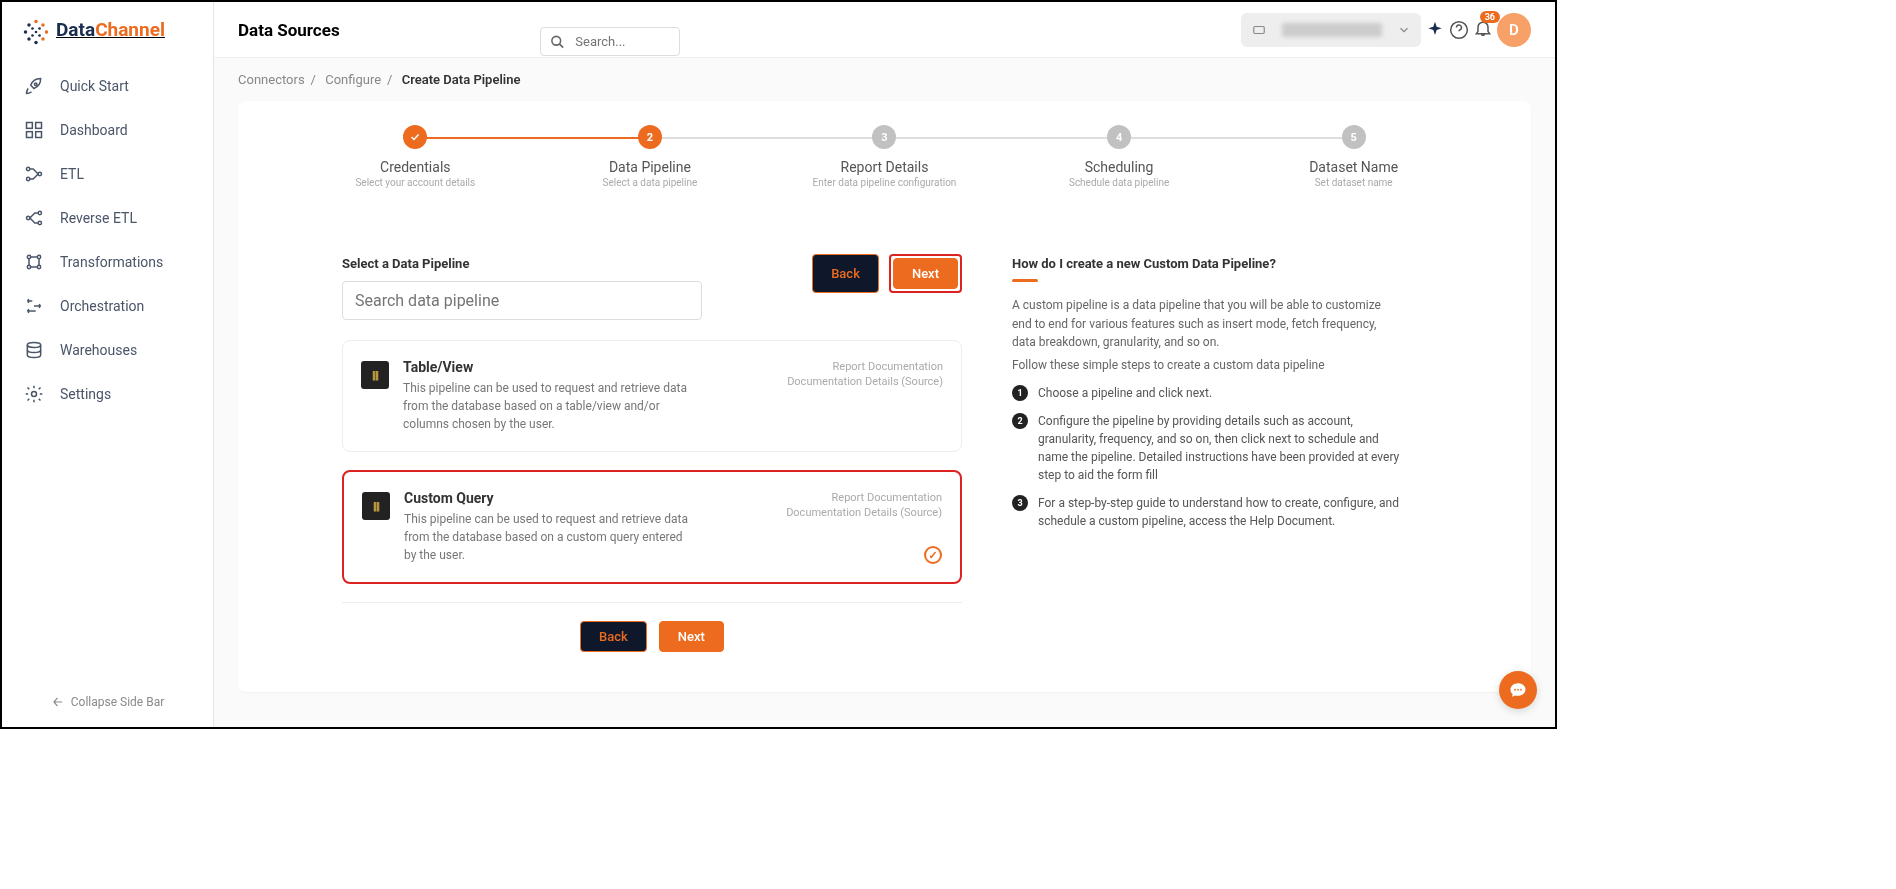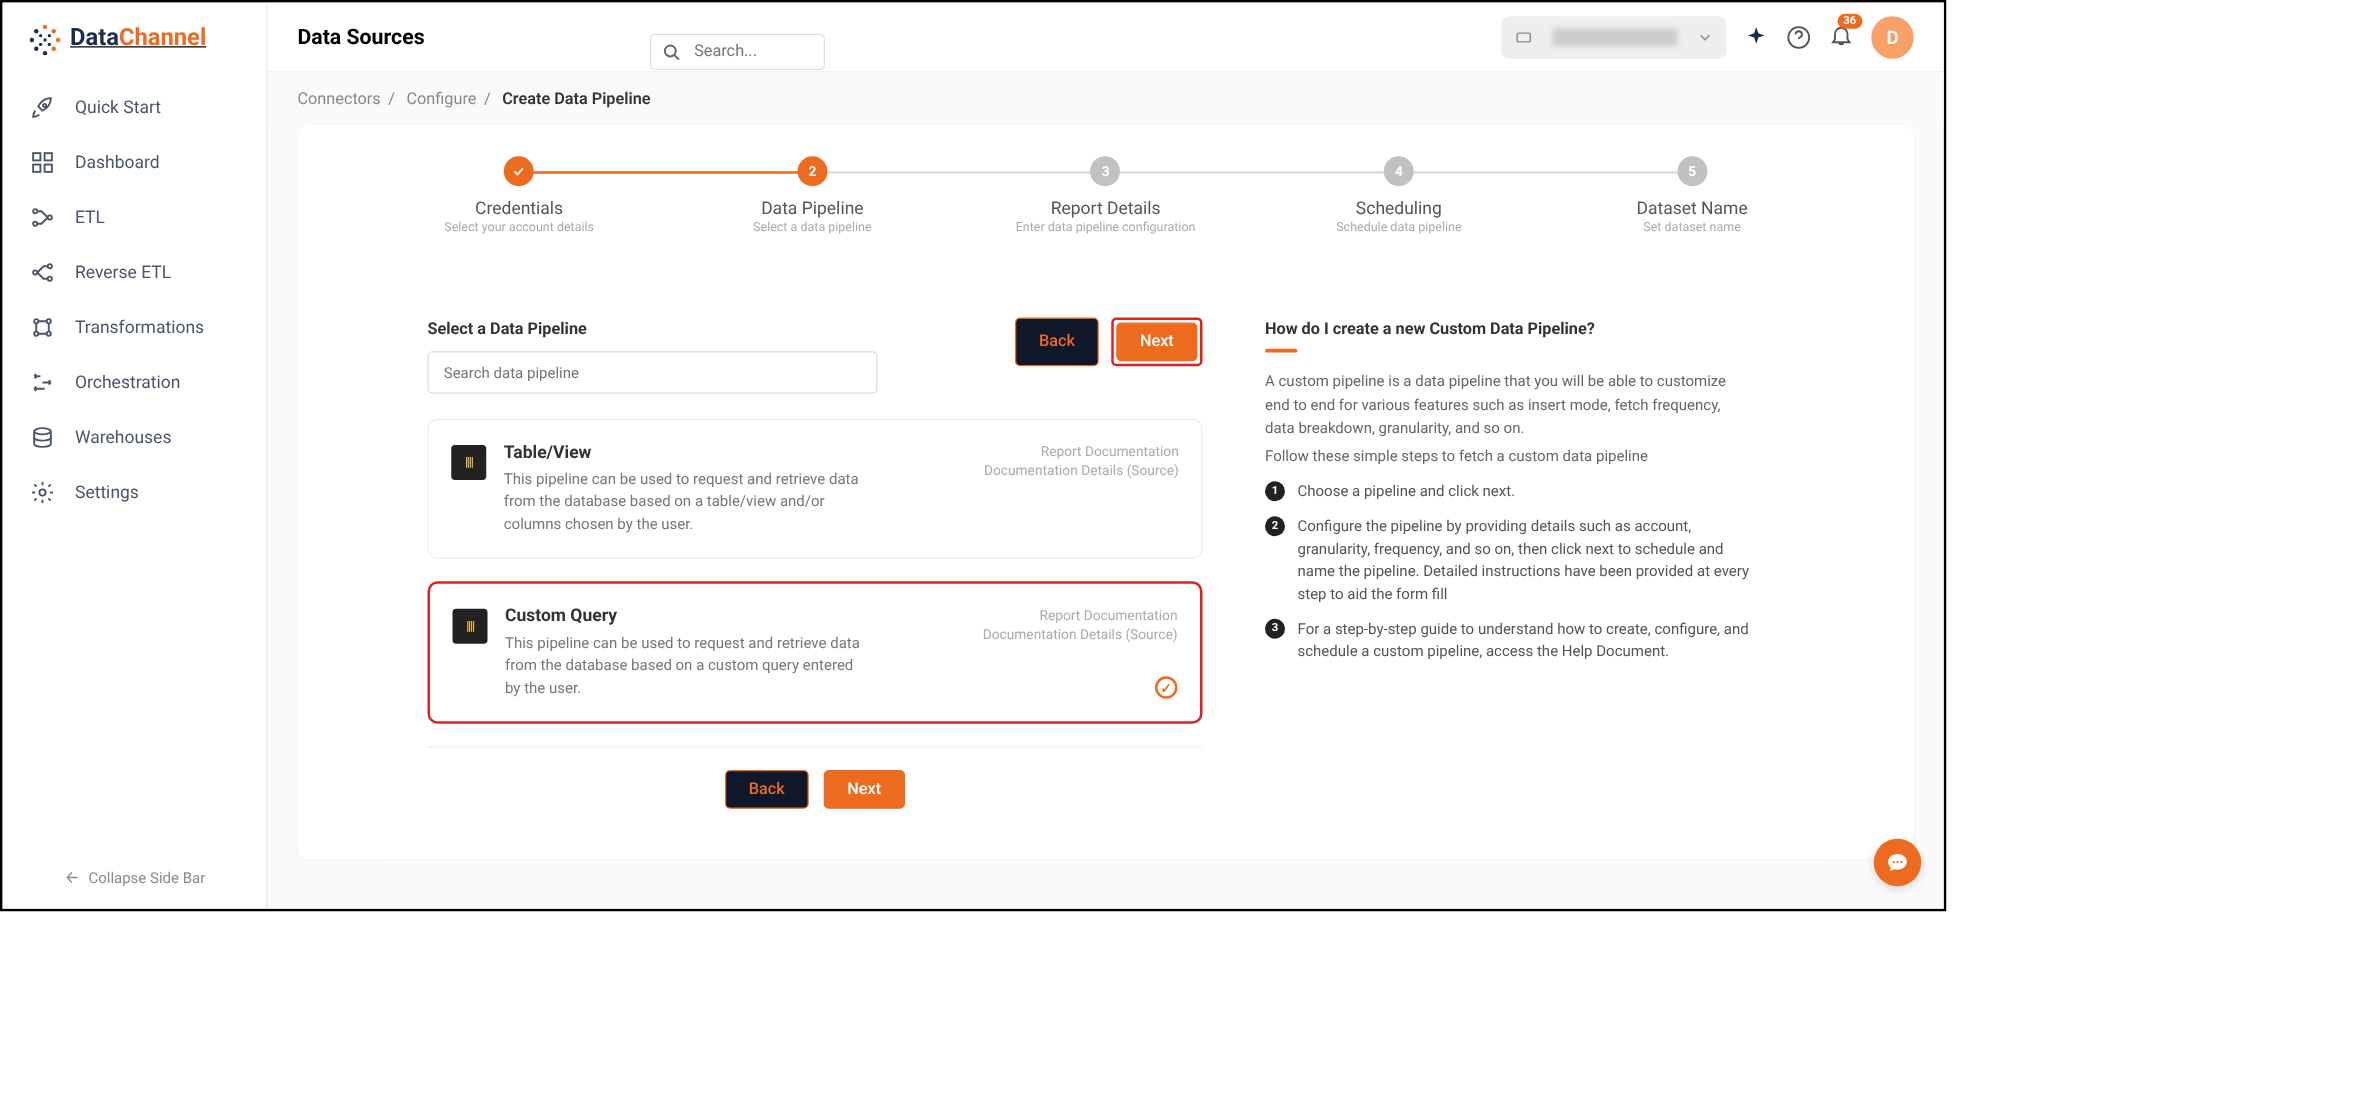--- a/index.html
+++ b/index.html
@@ -22,21 +22,21 @@
 .collapse { display:flex; align-items:center; justify-content:center; font-size:12px; color:#8a8a8a; padding:8px 0; cursor:pointer; }
 .collapse svg { width:14px; height:14px; margin-right:6px; stroke:#8a8a8a; fill:none; stroke-width:2; }
 
 
 .main { flex:1; display:flex; flex-direction:column; background:#fafafa; overflow:hidden; }
 .topbar { height:56px; background:#fff; border-bottom:1px solid #eee; display:flex; align-items:center; padding:0 24px; }
 .page-title { font-size:17px; font-weight:700; color:#000000; }
 .search-wrap { margin-left:auto; margin-right:auto; position:relative; transform:translateX(-180px);margin-top:24px; }
 .search-input { width:140px; padding:6px 10px 6px 34px; border:1px solid #ddd; border-radius:4px; font-size:13px; background:#fff; }
 .search-wrap svg { position:absolute; left:10px; top:50%; transform:translateY(-50%); width:15px; height:15px; stroke:#666; fill:none; stroke-width:2.5; }
-.top-right { display:flex; align-items:center; gap:14px; }
+.top-right { display:flex; align-items:center; gap:4px; }
 .drop { width:180px; height:34px; background:#eee; border-radius:6px; display:flex; align-items:center; padding:0 10px; justify-content:space-between; }
 .drop .blur { width:100px; height:14px; background:#ccc; filter:blur(2px); border-radius:2px; }
 .drop svg { width:14px; height:14px; stroke:#888; fill:none; stroke-width:2; }
 .top-icon { width:20px; height:20px; stroke:#555; fill:none; stroke-width:1.8; cursor:pointer; }
 .sparkle { stroke:#1a2d4f; fill:#1a2d4f; }
 .bell-wrap { position:relative; }
 .badge { position:absolute; top:-7px; right:-7px; background:#ed6b1f; color:#fff; font-size:9px; font-weight:700; border-radius:10px; padding:1px 5px; }
 .avatar { width:34px; height:34px; border-radius:50%; background:#f7a068; color:#fff; display:flex; align-items:center; justify-content:center; font-weight:600; font-size:15px; }
 
 
@@ -56,21 +56,21 @@
 .step.done .step-line { background:#ed6b1f; }
 .step:last-child .step-line { display:none; }
 .step-title { font-size:14px; color:#555; margin-bottom:2px; }
 .step-sub { font-size:10px; color:#aaa; }
 
 
 .content-card { background:#fff; margin:18px 64px 0; border-radius:8px; padding:28px 40px 40px; display:flex; gap:50px; }
 .left-col { flex:1; max-width:620px; }
 .right-col { width:390px; }
 .sec-title { font-size:13px; font-weight:700; color:#333; margin-bottom:10px; }
-.pipe-search { width:360px; padding:9px 12px; border:1px solid #ddd; border-radius:4px; font-size:12px; margin-bottom:20px; }
+.pipe-search { width:360px; padding:9px 12px; border:1px solid #ddd; border-radius:4px; font-size:16px; margin-bottom:20px; }
 .top-btns { display:flex; gap:10px; justify-content:flex-end; margin-bottom:20px; margin-top:-2px; }
 .btn { padding:7px 18px; border-radius:4px; font-size:13px; font-weight:500; cursor:pointer; border:1px solid; }
 .btn-outline { background:#0f172a; color:#ed6b1f; border-color:#ed6b1f; }
 .btn-fill { background:#ed6b1f; color:#fff; border-color:#ed6b1f; }
 .btn-wrap-red { border:2px solid #d22; padding:2px; border-radius:4px; display:inline-block; }
 
 .pipeline-card { border:1px solid #eee; border-radius:8px; padding:18px; display:flex; gap:14px; margin-bottom:18px; cursor:pointer; position:relative; }
 .pipeline-card.selected { border:2px solid #d22; }
 .pipe-icon { width:28px; height:28px; background:#222; border-radius:3px; display:flex; align-items:center; justify-content:center; flex-shrink:0; margin-top:2px; }
 .pipe-icon span { color:#f5c84c; font-size:10px; letter-spacing:-1px; font-weight:700; }
@@ -333,21 +333,21 @@
           <div class="bottom-btns">
             <button class="btn btn-outline">Back</button>
             <button class="btn btn-fill">Next</button>
           </div>
         </div>
 
         <div class="right-col">
           <div class="help-title">How do I create a new Custom Data Pipeline?</div>
           <div class="help-underline"></div>
           <p class="help-p">A custom pipeline is a data pipeline that you will be able to customize end to end for various features such as insert mode, fetch frequency, data breakdown, granularity, and so on.</p>
-          <p class="help-p">Follow these simple steps to fetch a custom data pipeline</p>
+          <p class="help-p">Follow these simple steps to create a custom data pipeline</p>
           <div class="help-list">
             <div class="help-item">
                 <span class="help-num">1</span>
                 <span>Choose a pipeline and click next.</span>
               </div>
             <div class="help-item">
                 <span class="help-num">2</span>
                 <span>Configure the pipeline by providing details such as account, granularity, frequency, and so on, then click next to schedule and name the pipeline. Detailed instructions have been provided at every step to aid the form fill</span>
               </div>
             <div class="help-item">

